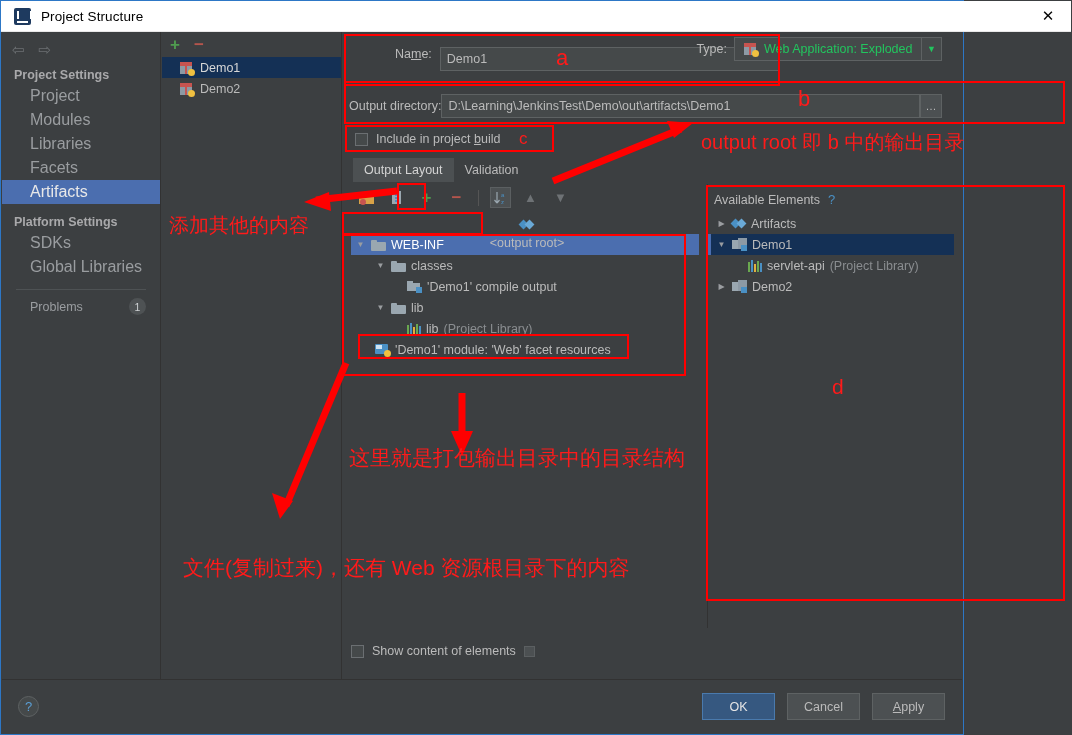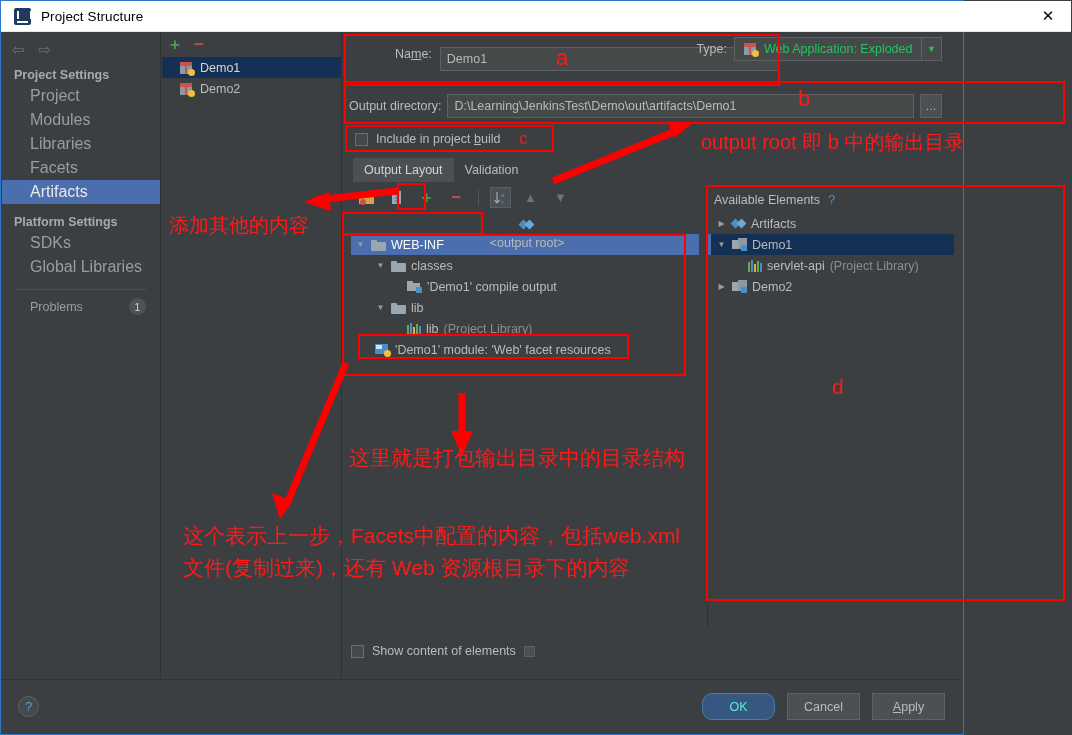--- a/index.html
+++ b/index.html
@@ -153,21 +153,21 @@
   .row-type { position: absolute; right: 20px; top: 5px; display: flex; align-items: center; gap: 7px; }
   .combo {
     display: flex; align-items: center; height: 24px; background: #45494a;
     border: 1px solid #5e6263; color: #22c55e; font-size: 12.5px; cursor: pointer;
   }
   .combo .val { display: flex; align-items: center; gap: 6px; padding: 0 8px; width: 186px; }
   .combo .arrow { width: 20px; height: 22px; border-left: 1px solid #5e6263;
                   display: flex; align-items: center; justify-content: center; font-size: 9px; }
 
   .row-output { position: absolute; left: 6px; top: 62px; right: 20px;
-                display: flex; align-items: center; gap: 6px; }
+                display: flex; align-items: center; }
   .btn-dots { width: 22px; height: 24px; background: #4c5052; border: 1px solid #5e6263;
               color: #bbbbbb; font-size: 11px; display: flex; align-items: center;
               justify-content: center; cursor: pointer; }
 
   .row-include { position: absolute; left: 12px; top: 100px; display: flex;
                  align-items: center; gap: 8px; cursor: pointer; }
   .chk { width: 13px; height: 13px; border: 1px solid #6b6f72; background: #45494a; }
 
   
   .tabs { position: absolute; left: 10px; top: 126px; display: flex; }
@@ -225,21 +225,21 @@
     display: flex; align-items: center; justify-content: center;
     font-size: 13px; cursor: pointer;
   }
   .btns { margin-left: auto; margin-right: 17px; display: flex; gap: 12px; }
   .btn {
     width: 73px; height: 27px; background: #4c5052; border: 1px solid #5e6263;
     color: #bbbbbb; font-size: 12.5px; display: flex; align-items: center;
     justify-content: center; cursor: pointer;
     font-family: "Liberation Sans", sans-serif;
   }
-  .btn.primary { background: #365880; border-color: #4a7aad; color: #5eead4; border-radius: 10px; }
+  .btn.primary { background: #365880; border-color: #4a7aad; color: #e5e5e5; }
   .btn u { text-decoration: underline; }
 
   
   .anno { position: absolute; left: 0; top: 0; width: 1072px; height: 735px;
           pointer-events: none; }
   .abox { position: absolute; border: 2px solid #ff0000; }
   .atxt { position: absolute; color: #ff1a1a; white-space: nowrap;
           font-family: "Liberation Sans", "DejaVu Sans", sans-serif; }
 </style>
 </head>
@@ -546,17 +546,16 @@
       <line x1="345" y1="362" x2="285" y2="505" stroke="#ff0000" stroke-width="7"></line>
       <polygon points="279,518 271,492 292,500" fill="#ff0000"></polygon>
     </svg>
 
     <div class="atxt" style="left:168px;top:211px;font-size:20px;">添加其他的内容</div>
 
     <div class="atxt" style="left:700px;top:128px;font-size:20px;">output root 即 b 中的输出目录</div>
 
     <div class="atxt" style="left:348px;top:443px;font-size:21px;">这里就是打包输出目录中的目录结构</div>
 
-    <div class="atxt" style="left:182px;top:521px;font-size:21px;">这个表示上一步，Facets中配置的内容，包括web.xml</div>
     <div class="atxt" style="left:182px;top:553px;font-size:21px;">文件(复制过来)，还有 Web 资源根目录下的内容</div>
   </div>
 
 </div>
 
 </body></html>

